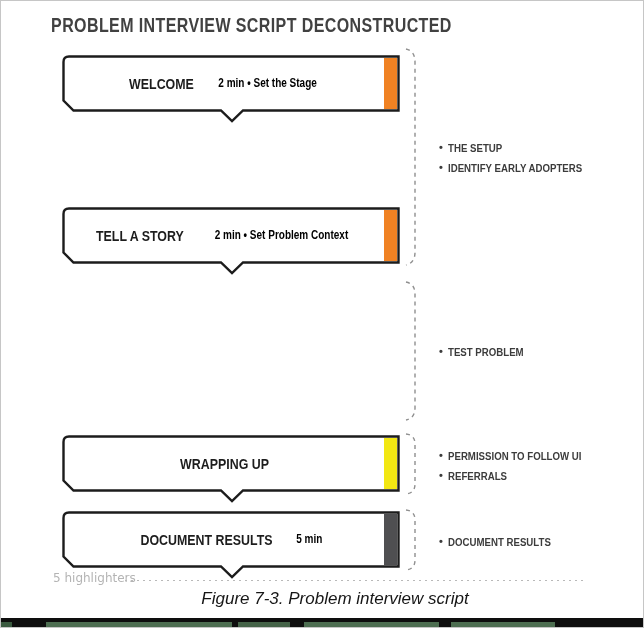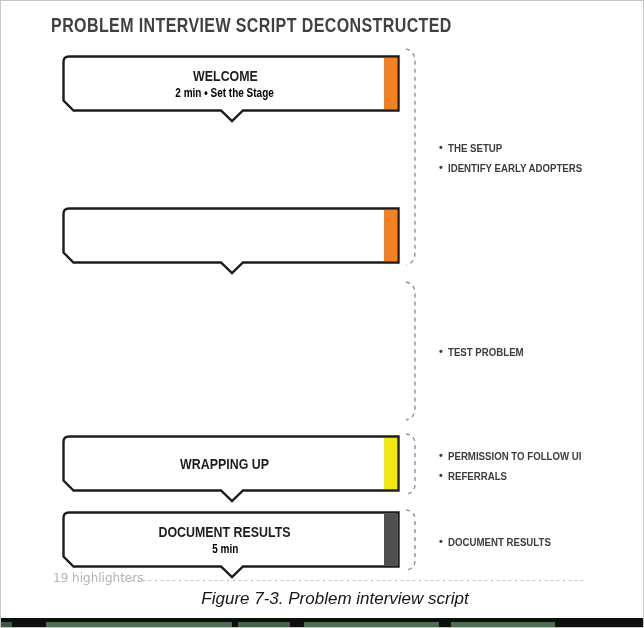--- a/index.html
+++ b/index.html
@@ -14,21 +14,21 @@
   .title {
     position:absolute; top:13px; left:0; width:644px; 
     font-size:20px; font-weight:bold; color:#414141; letter-spacing:.5px;
   }
 
   .step { position:absolute; left:61px; width:340px; height:68px; }
   .step svg { position:absolute; top:0; left:0; display:block; }
   .step .outline { fill:#ffffff; stroke:#1c1c1c; stroke-width:2.4; stroke-linejoin:miter; }
   .step-text {
     position:absolute; left:10px; right:24px; top:2px; height:53px;
-    display:flex; flex-direction:column; justify-content:center; align-items:center; gap:4px;
+    display:flex; flex-direction:row; justify-content:center; align-items:center; gap:4px;
   }
   .step-name  { font-size:15.5px; font-weight:bold; color:#1d1d1d; line-height:1; }
   .step-detail{ font-size:12.5px; font-weight:bold; color:#000000; line-height:1; }
 
   .s1{top:54px}.s2{top:130px}.s3{top:206px}.s4{top:282px}.s5{top:358px}.s6{top:434px}.s7{top:510px}
 
   .bracket { position:absolute; left:404px; width:14px; }
   .bracket svg { display:block; }
   .bracket path { fill:none; stroke:#8f8f8f; stroke-width:1.4; stroke-dasharray:4 4; }
   .b1{top:47px}.b2{top:280px}.b3{top:432px}.b4{top:508px}
@@ -78,20 +78,24 @@
       <div class="step-detail"><span class="cond">2 min • Set the Stage</span></div>
     </div>
   </div>
 
 
   <div class="step s3">
     <svg width="340" height="68" viewBox="0 0 340 68">
       <path class="outline" d="M7 1.5 H336.5 V55.5 H181 L170 66 L159 55.5 H11.5 L1.5 45.5 V7 Q1.5 1.5 7 1.5 Z"></path>
       <rect x="322" y="3" width="13" height="51" fill="#F08223"></rect>
     </svg>
+    <div class="step-text">
+      <div class="step-name"><span class="cond">TELL A STORY</span></div>
+      <div class="step-detail"><span class="cond">2 min • Set Problem Context</span></div>
+    </div>
   </div>
 
 
 
   <div class="step s6">
     <svg width="340" height="68" viewBox="0 0 340 68">
       <path class="outline" d="M7 1.5 H336.5 V55.5 H181 L170 66 L159 55.5 H11.5 L1.5 45.5 V7 Q1.5 1.5 7 1.5 Z"></path>
       <rect x="322" y="3" width="13" height="51" fill="#F2E713"></rect>
     </svg>
     <div class="step-text">
@@ -160,21 +164,21 @@
     </div>
   </div>
 
   <div class="anno a4">
     <div class="anno-item">
       <span class="anno-bullet">•</span>
       <span class="condL">DOCUMENT RESULTS</span>
     </div>
   </div>
 
-  <div class="hl-note">19 highlighters</div>
+  <div class="hl-note">5 highlighters</div>
   <div class="hl-rule"></div>
 
   <div class="caption">Figure 7-3. Problem interview script</div>
 
   <div class="bottom-strip">
     <div class="seg seg1"></div>
     <div class="seg seg2"></div>
     <div class="seg seg3"></div>
     <div class="seg seg4"></div>
     <div class="seg seg5"></div>

